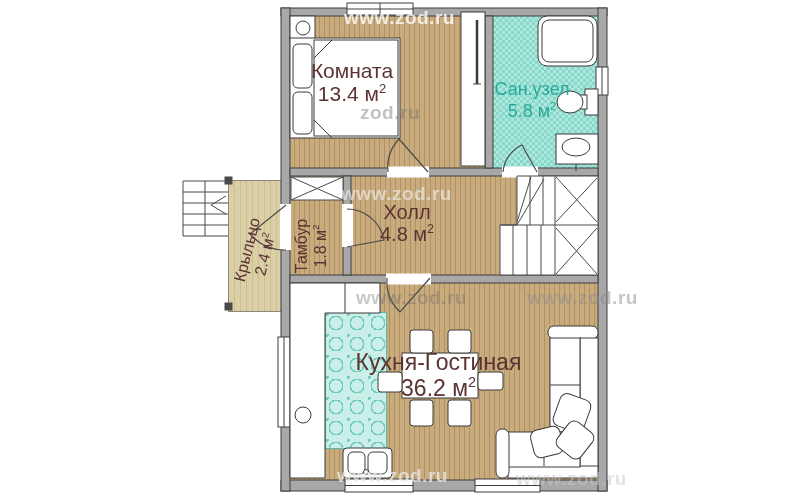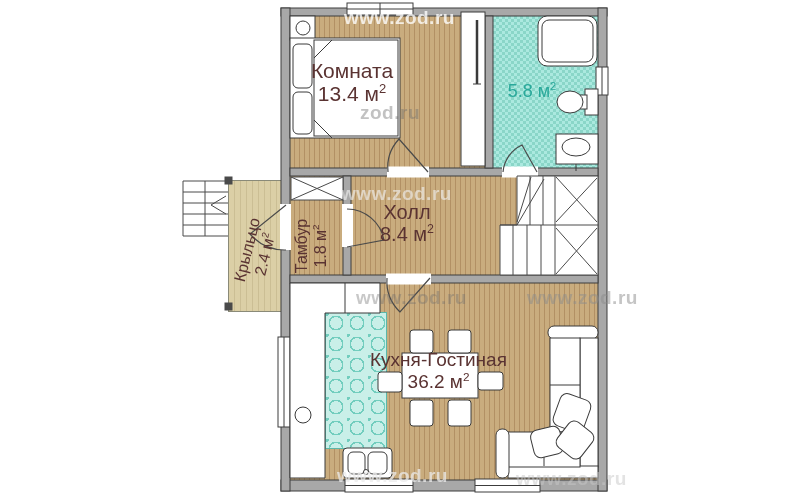--- a/index.html
+++ b/index.html
@@ -222,39 +222,40 @@
       </g>
     </g>
   </svg>
 
   <div class="lbl" style="left:288px;top:59px;width:128px;font-size:21px;">
     <div class="rm-name">Комната</div>
     <div class="rm-area"><span>13.4 м</span><sup>2</sup></div>
   </div>
 
   <div class="lbl teal" style="left:477px;top:80px;width:110px;font-size:18px;">
+    <div class="rm-name">Сан.узел</div>
     <div class="rm-area"><span>5.8 м</span><sup>2</sup></div>
   </div>
 
   <div class="lbl" style="left:357px;top:201px;width:100px;font-size:20px;">
     <div class="rm-name">Холл</div>
-    <div class="rm-area"><span>8.4 м</span><sup>2</sup></div>
+    <div class="rm-area"><span>4.8 м</span><sup>2</sup></div>
   </div>
 
   <div class="lbl rot" style="left:311px;top:246px;width:110px;font-size:16px;">
     <div class="rm-name">Тамбур</div>
     <div class="rm-area"><span>1.8 м</span><sup>2</sup></div>
   </div>
 
   <div class="lbl rot76" style="left:256px;top:252px;width:110px;font-size:16px;">
     <div class="rm-name">Крыльцо</div>
     <div class="rm-area"><span>2.4 м</span><sup>2</sup></div>
   </div>
 
-  <div class="lbl" style="left:351px;top:350px;width:175px;font-size:19px;">
+  <div class="lbl" style="left:351px;top:350px;width:175px;font-size:23px;">
     <div class="rm-name">Кухня-Гостиная</div>
     <div class="rm-area"><span>36.2 м</span><sup>2</sup></div>
   </div>
 
   <div class="wm" style="left:344px;top:7px;color:rgba(255,255,255,.78);">www.zod.ru</div>
   <div class="wm" style="left:360px;top:102px;color:rgba(110,110,110,.42);">zod.ru</div>
   <div class="wm" style="left:341px;top:183px;color:rgba(240,240,240,.62);">www.zod.ru</div>
   <div class="wm" style="left:356px;top:287px;color:rgba(110,110,110,.38);">www.zod.ru</div>
   <div class="wm" style="left:527px;top:287px;color:rgba(140,140,140,.5);">www.zod.ru</div>
   <div class="wm" style="left:337px;top:465px;color:rgba(235,235,235,.75);">www.zod.ru</div>

